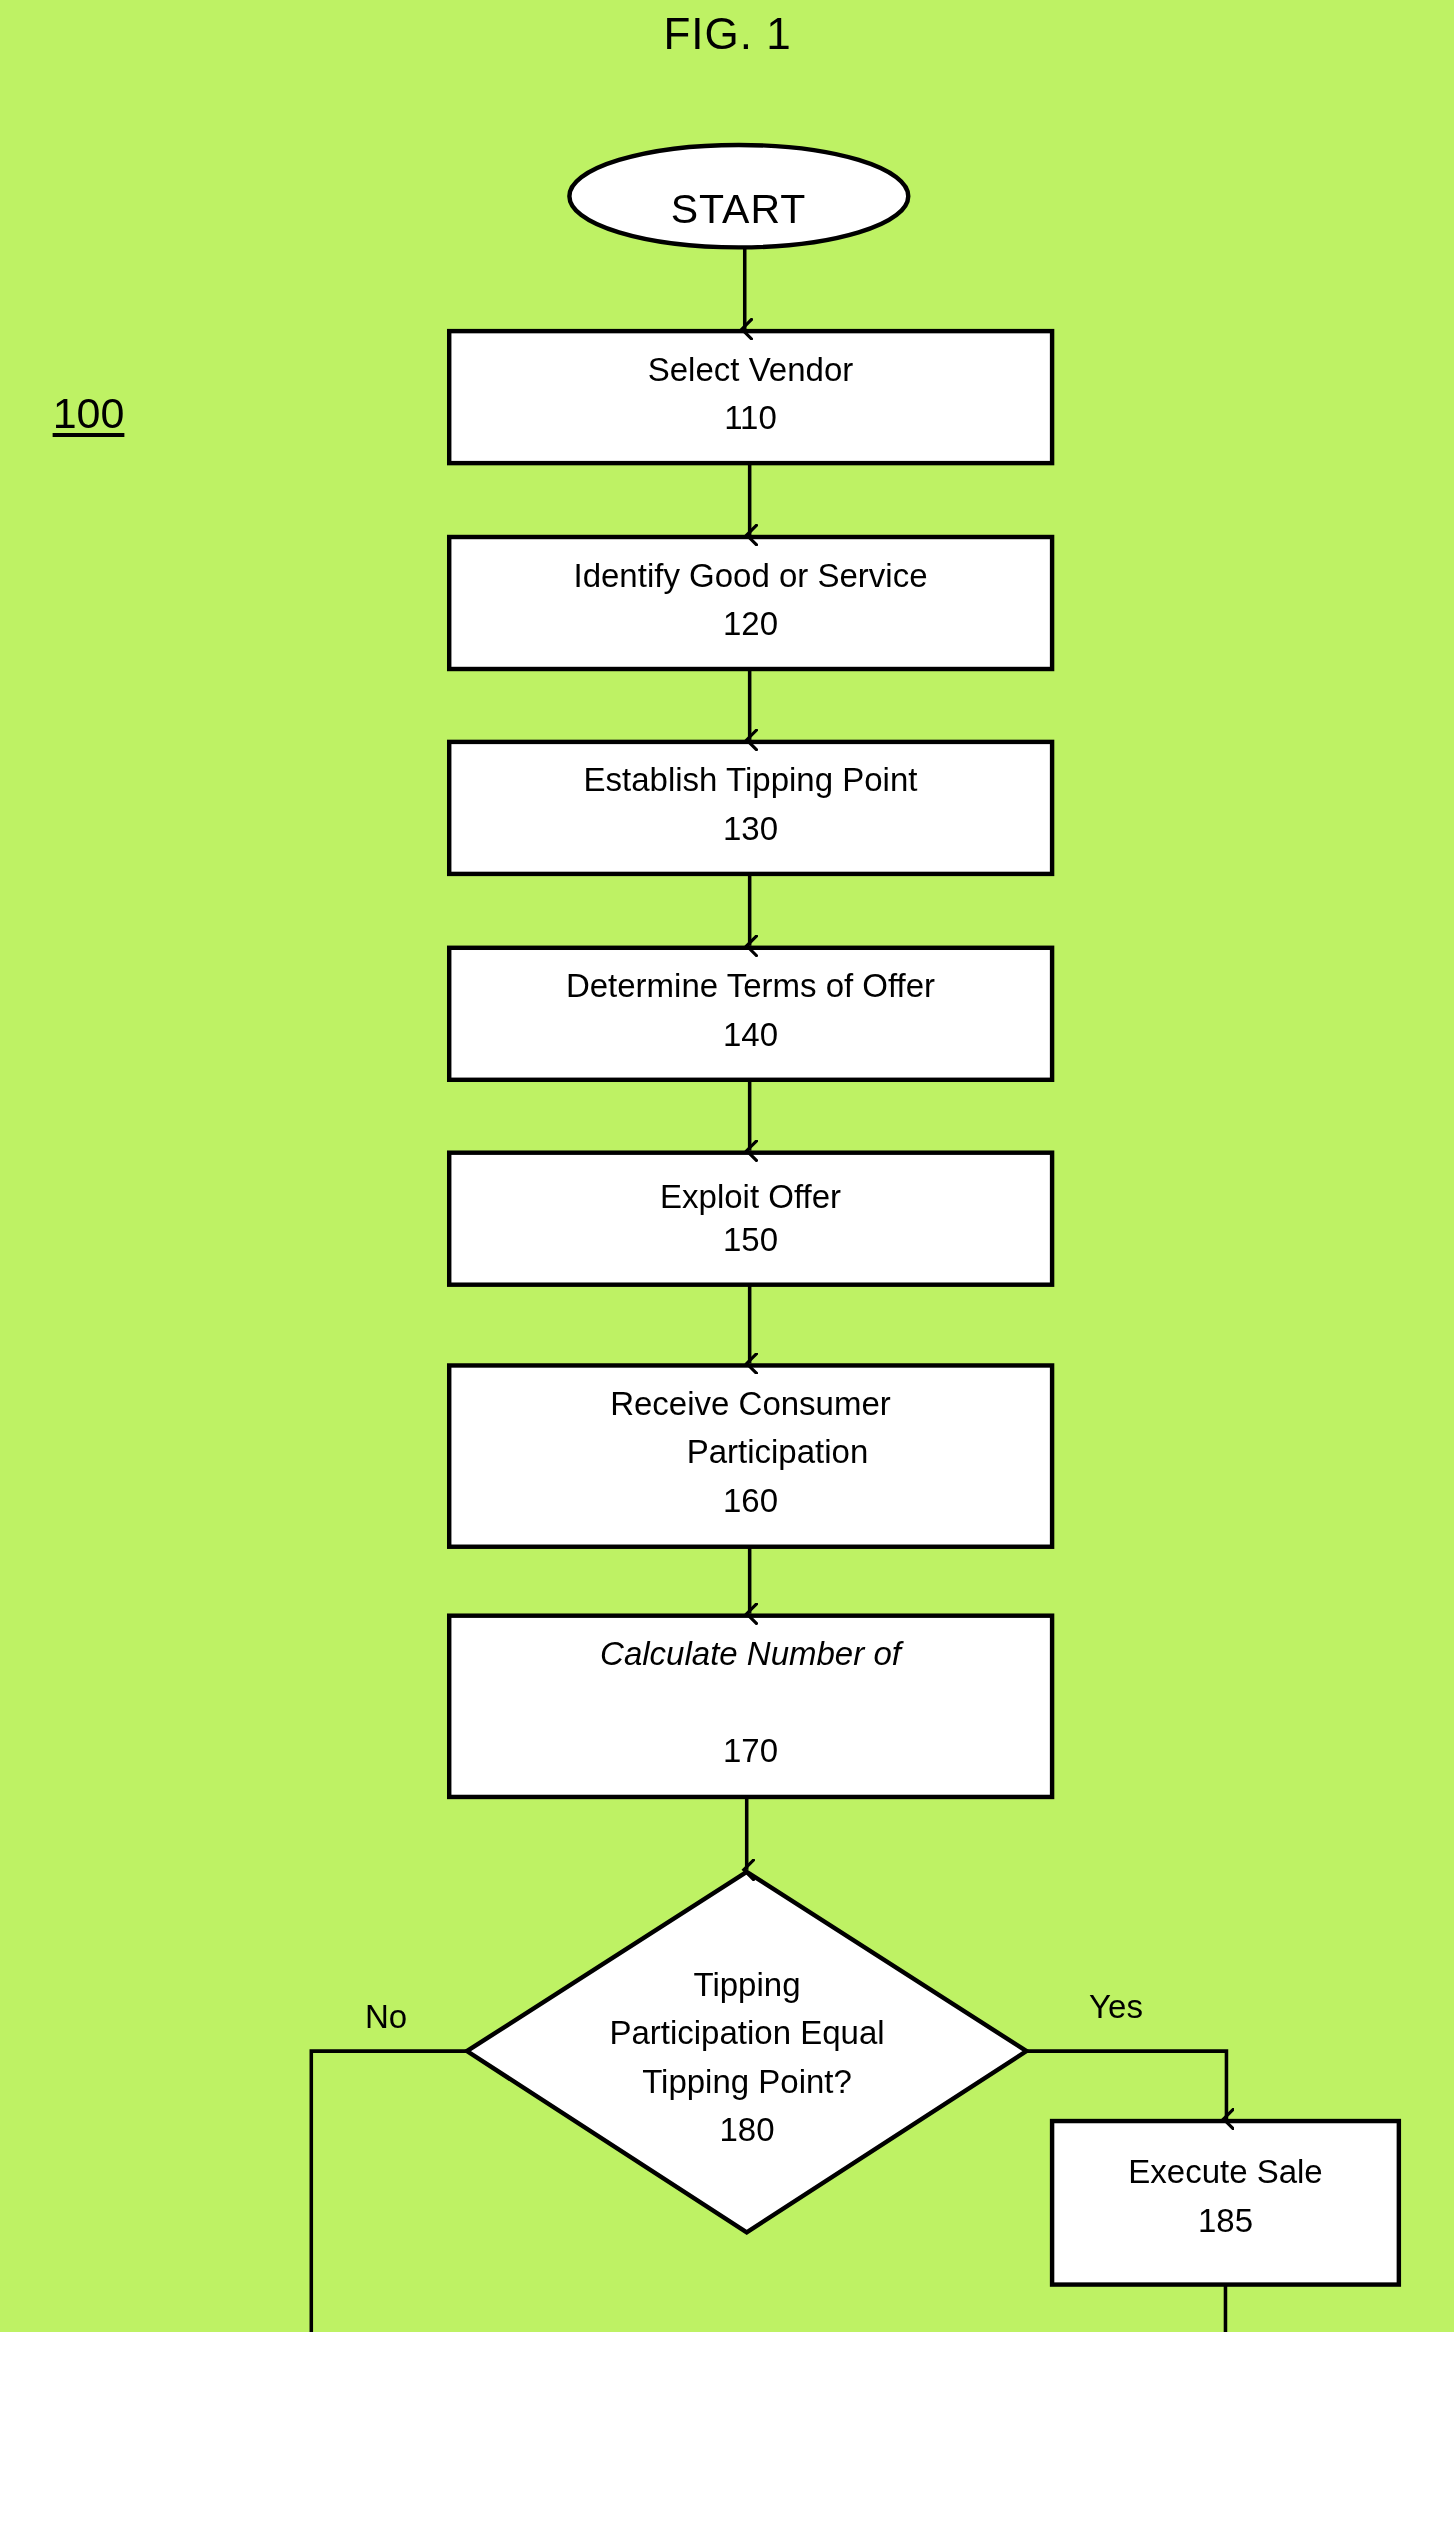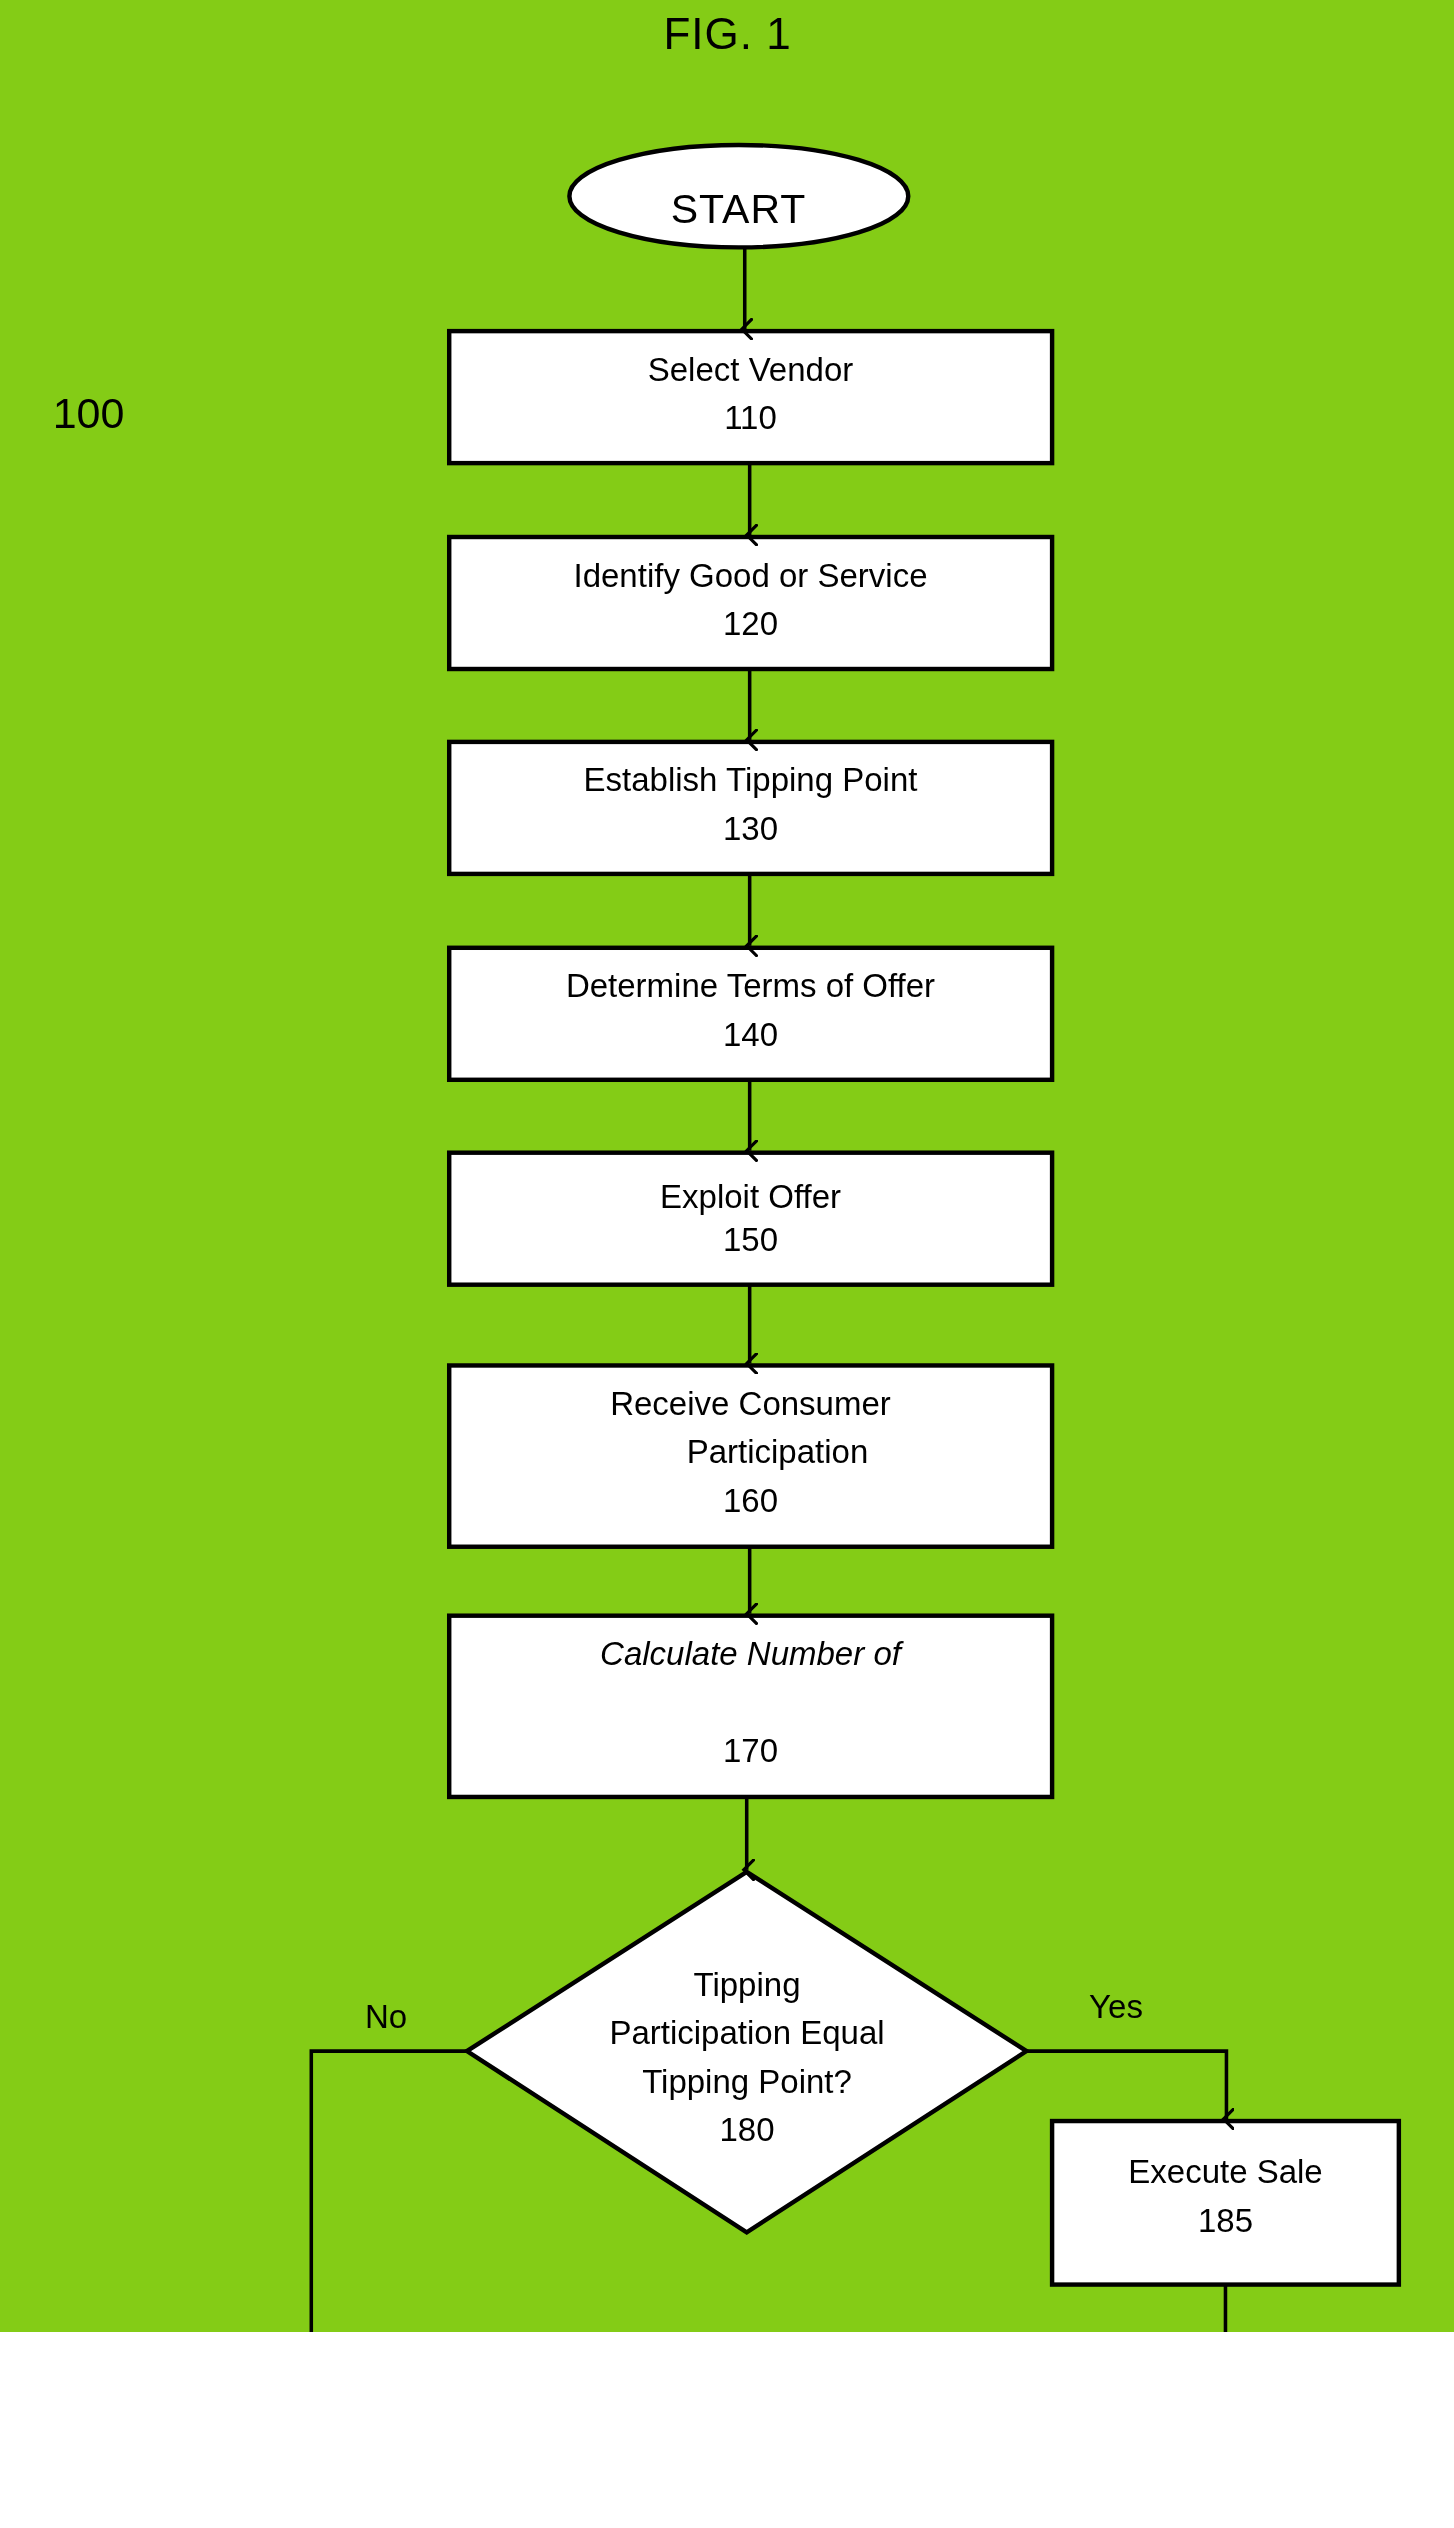--- a/index.html
+++ b/index.html
@@ -4,21 +4,21 @@
 <style>
   html, body {
     margin: 0;
     padding: 0;
     background: #ffffff;
   }
   #page {
     position: relative;
     width: 1455px;
     height: 2332px;
-    background: #84cc16;
+    background: #bef264;
     overflow: hidden;
     font-family: "Liberation Sans", sans-serif;
     color: #000000;
   }
   #svg-layer {
     position: absolute;
     left: 0;
     top: 0;
     width: 1455px;
     height: 2529px;
@@ -36,20 +36,21 @@
     top: 7.9px;
     width: 1455px;
     font-size: 44px;
     letter-spacing: 1px;
   }
   #diagram-ref {
     left: 0px;
     top: 389px;
     width: 177px;
     font-size: 43px;
+    text-decoration: underline;
     text-underline-offset: 4.9px;
   }
   .node-label {
     font-size: 33px;
   }
   .terminal-label {
     font-size: 41px;
     letter-spacing: 1px;
   }
   .branch-label {

